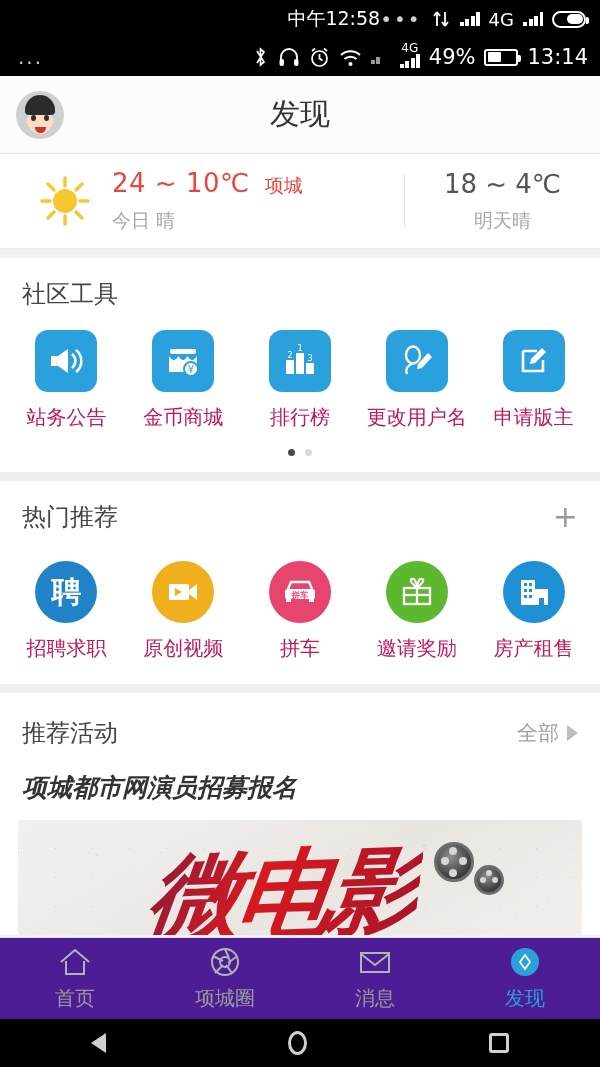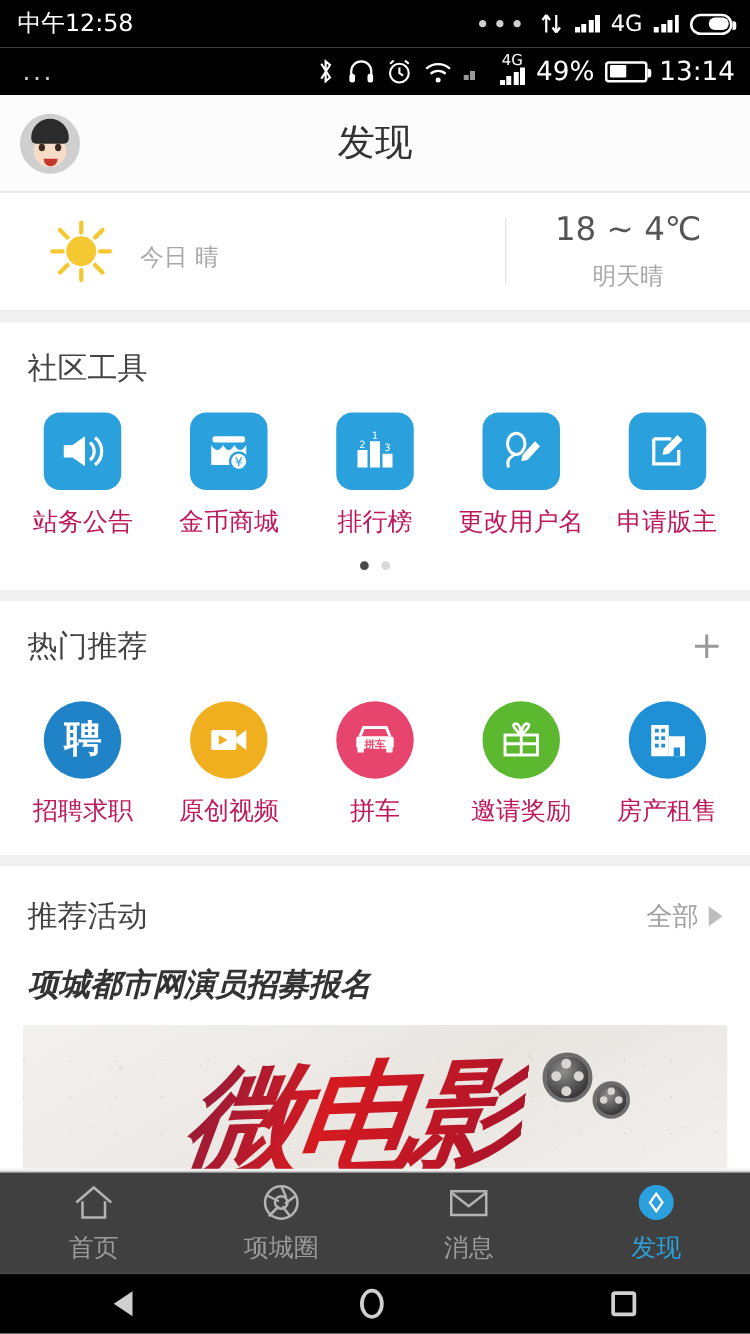--- a/index.html
+++ b/index.html
@@ -7,21 +7,21 @@
   body {
     font-family: "DejaVu Sans", "Liberation Sans", sans-serif;
     background:#f2f2f2;
     overflow:hidden;
   }
   .phone { width:600px; height:1067px; position:relative; display:flex; flex-direction:column; }
 
   
   .statusbar-top {
     height:38px; background:#000; color:#fff;
-    display:flex; align-items:center; justify-content:space-between;
+    display:flex; align-items:center; justify-content:flex-end;
     padding:0 14px; font-size:19px; flex:0 0 auto;
   }
   .statusbar-top .right { display:flex; align-items:center; gap:9px; }
   .statusbar-sec {
     height:38px; background:#000; color:#fff;
     display:flex; align-items:center; justify-content:space-between;
     padding:0 12px 0 18px; font-size:21px; flex:0 0 auto;
   }
   .statusbar-sec .right { display:flex; align-items:center; gap:9px; }
   .dots-glyph { font-size:20px; letter-spacing:2px; color:#cfcfcf; }
@@ -140,21 +140,21 @@
     -webkit-background-clip:text; background-clip:text; color:transparent;
     transform:skewX(-9deg) rotate(-2deg); white-space:nowrap;
   }
   .reel { position:absolute; border-radius:50%; background:radial-gradient(circle at 40% 35%,#8f8f8f,#3b3b3b 70%); border:3px solid #6d6d6d; }
   .reel.a { width:40px; height:40px; right:108px; top:22px; }
   .reel.b { width:30px; height:30px; right:78px; top:45px; }
   .reel .hole { position:absolute; background:#d8d6d2; border-radius:50%; }
 
   
   .tabbar {
-    height:82px; background:#404040; border-top:1px solid #e4e4e4;
+    height:82px; background:#4c1d95; border-top:1px solid #e4e4e4;
     display:flex; flex:0 0 auto;
   }
   .tab { flex:1 1 0; display:flex; flex-direction:column; align-items:center; justify-content:center; gap:7px; }
   .tab .tlbl { font-size:20px; color:#9b9b9b; }
   .tab.active .tlbl { color:#2aa0dc; }
 
   .navbar-sys {
     height:48px; background:#000; display:flex; align-items:center;
     justify-content:space-around; flex:0 0 auto;
   }
@@ -240,20 +240,24 @@
             <line x1="6" y1="29" x2="14" y2="29"></line>
               <line x1="44" y1="29" x2="52" y2="29"></line>
             <line x1="12" y1="12" x2="18" y2="18"></line>
               <line x1="40" y1="40" x2="46" y2="46"></line>
             <line x1="46" y1="12" x2="40" y2="18"></line>
               <line x1="18" y1="40" x2="12" y2="46"></line>
           </g>
         </svg>
       </div>
       <div class="today">
+        <div>
+          <span class="w-temp">24 ~ 10℃</span>
+          <span class="w-city">项城</span>
+        </div>
         <div class="w-desc">今日 晴</div>
       </div>
       <div class="divider"></div>
       <div class="tomorrow">
         <div class="w-temp2">18 ~ 4℃</div>
         <div class="w-desc2">明天晴</div>
       </div>
     </div>
 
     <div class="panel">

